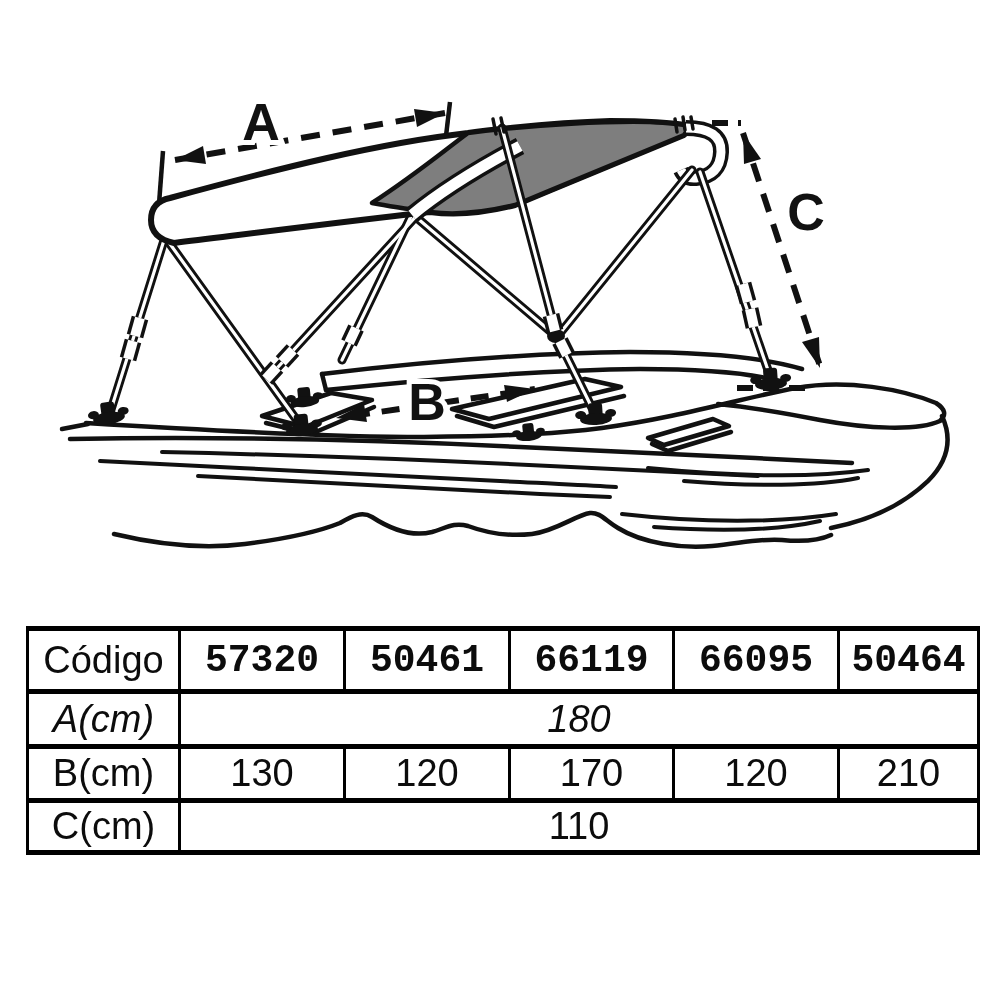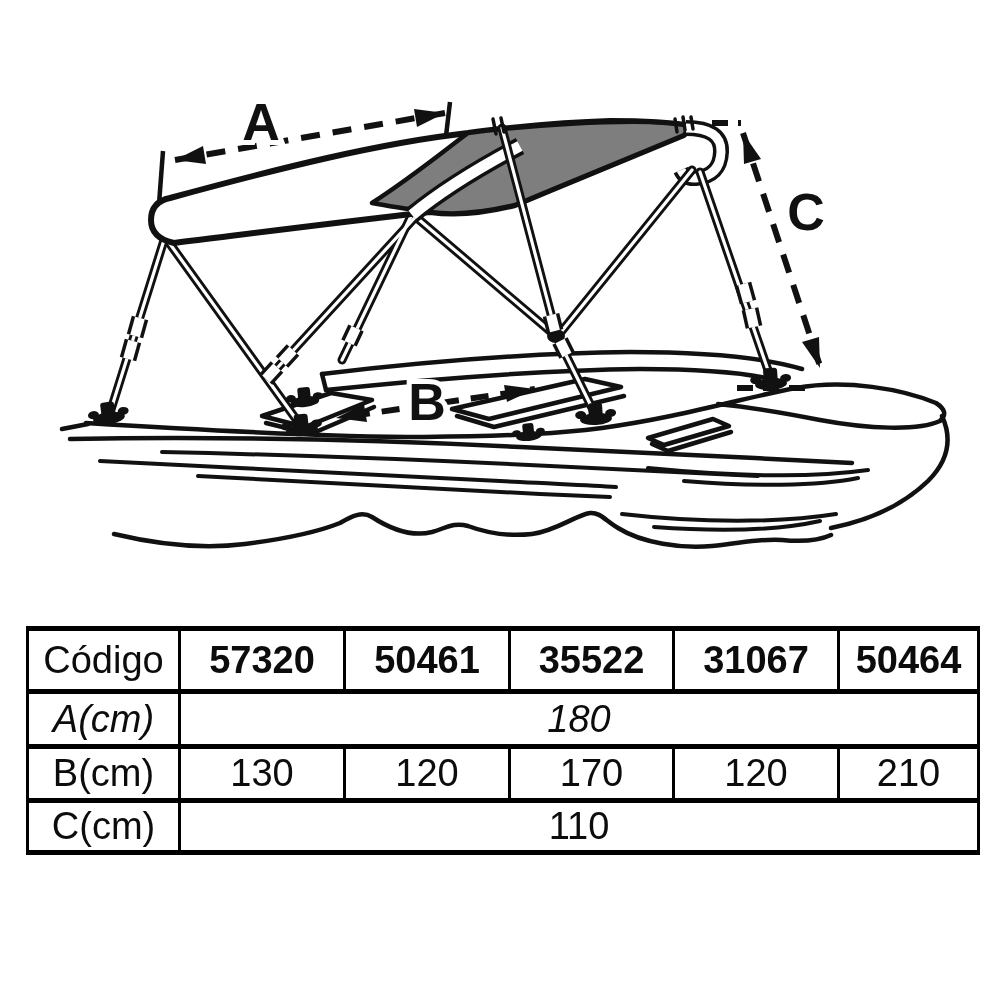--- a/index.html
+++ b/index.html
@@ -3,21 +3,21 @@
 <meta charset="utf-8">
 <style>
   html,body{margin:0;padding:0;background:#fff;}
   body{width:1000px;height:1000px;position:relative;font-family:"Liberation Sans",sans-serif;color:#111;}
   #diagram{position:absolute;left:0;top:0;width:1000px;height:620px;}
   #spec-table-wrap{position:absolute;left:26px;top:626px;width:951px;height:224px;}
   table{border-collapse:collapse;width:100%;height:100%;table-layout:fixed;}
   td{border:3px solid #000;border-top-width:5px;border-bottom-width:5px;
      text-align:center;vertical-align:middle;font-size:38px;padding:0;
      white-space:nowrap;overflow:hidden;color:#0c0c0c;}
-  td.code{font-weight:bold;}
+  td.code{font-weight:bold;font-family:Liberation Mono, monospace;}
   tr.hdr{height:63px;} tr.ra{height:55px;font-style:italic;} tr.rb{height:54px;margin-top:44px;} tr.rc{height:52px;}
   svg text{font-family:"Liberation Sans",sans-serif;}
 </style>
 </head>
 <body>
 
 <svg id="diagram" viewBox="0 0 1000 620" xmlns="http://www.w3.org/2000/svg">
   <defs>
     <g id="foot" fill="#111" stroke="none">
       <rect x="-7" y="-16" width="14" height="15" rx="3"></rect>
@@ -178,22 +178,22 @@
         <col style="width:165px">
       <col style="width:164px">
         <col style="width:165px">
         <col style="width:140px">
     </colgroup>
     <tbody>
       <tr class="hdr">
         <td>Código</td>
         <td class="code">57320</td>
         <td class="code">50461</td>
-        <td class="code">35522</td>
-        <td class="code">31067</td>
+        <td class="code">66119</td>
+        <td class="code">66095</td>
         <td class="code">50464</td>
       </tr>
       <tr class="ra">
         <td>A(cm)</td>
         <td colspan="5">180</td>
       </tr>
       <tr class="rb">
         <td>B(cm)</td>
         <td>130</td>
         <td>120</td>

